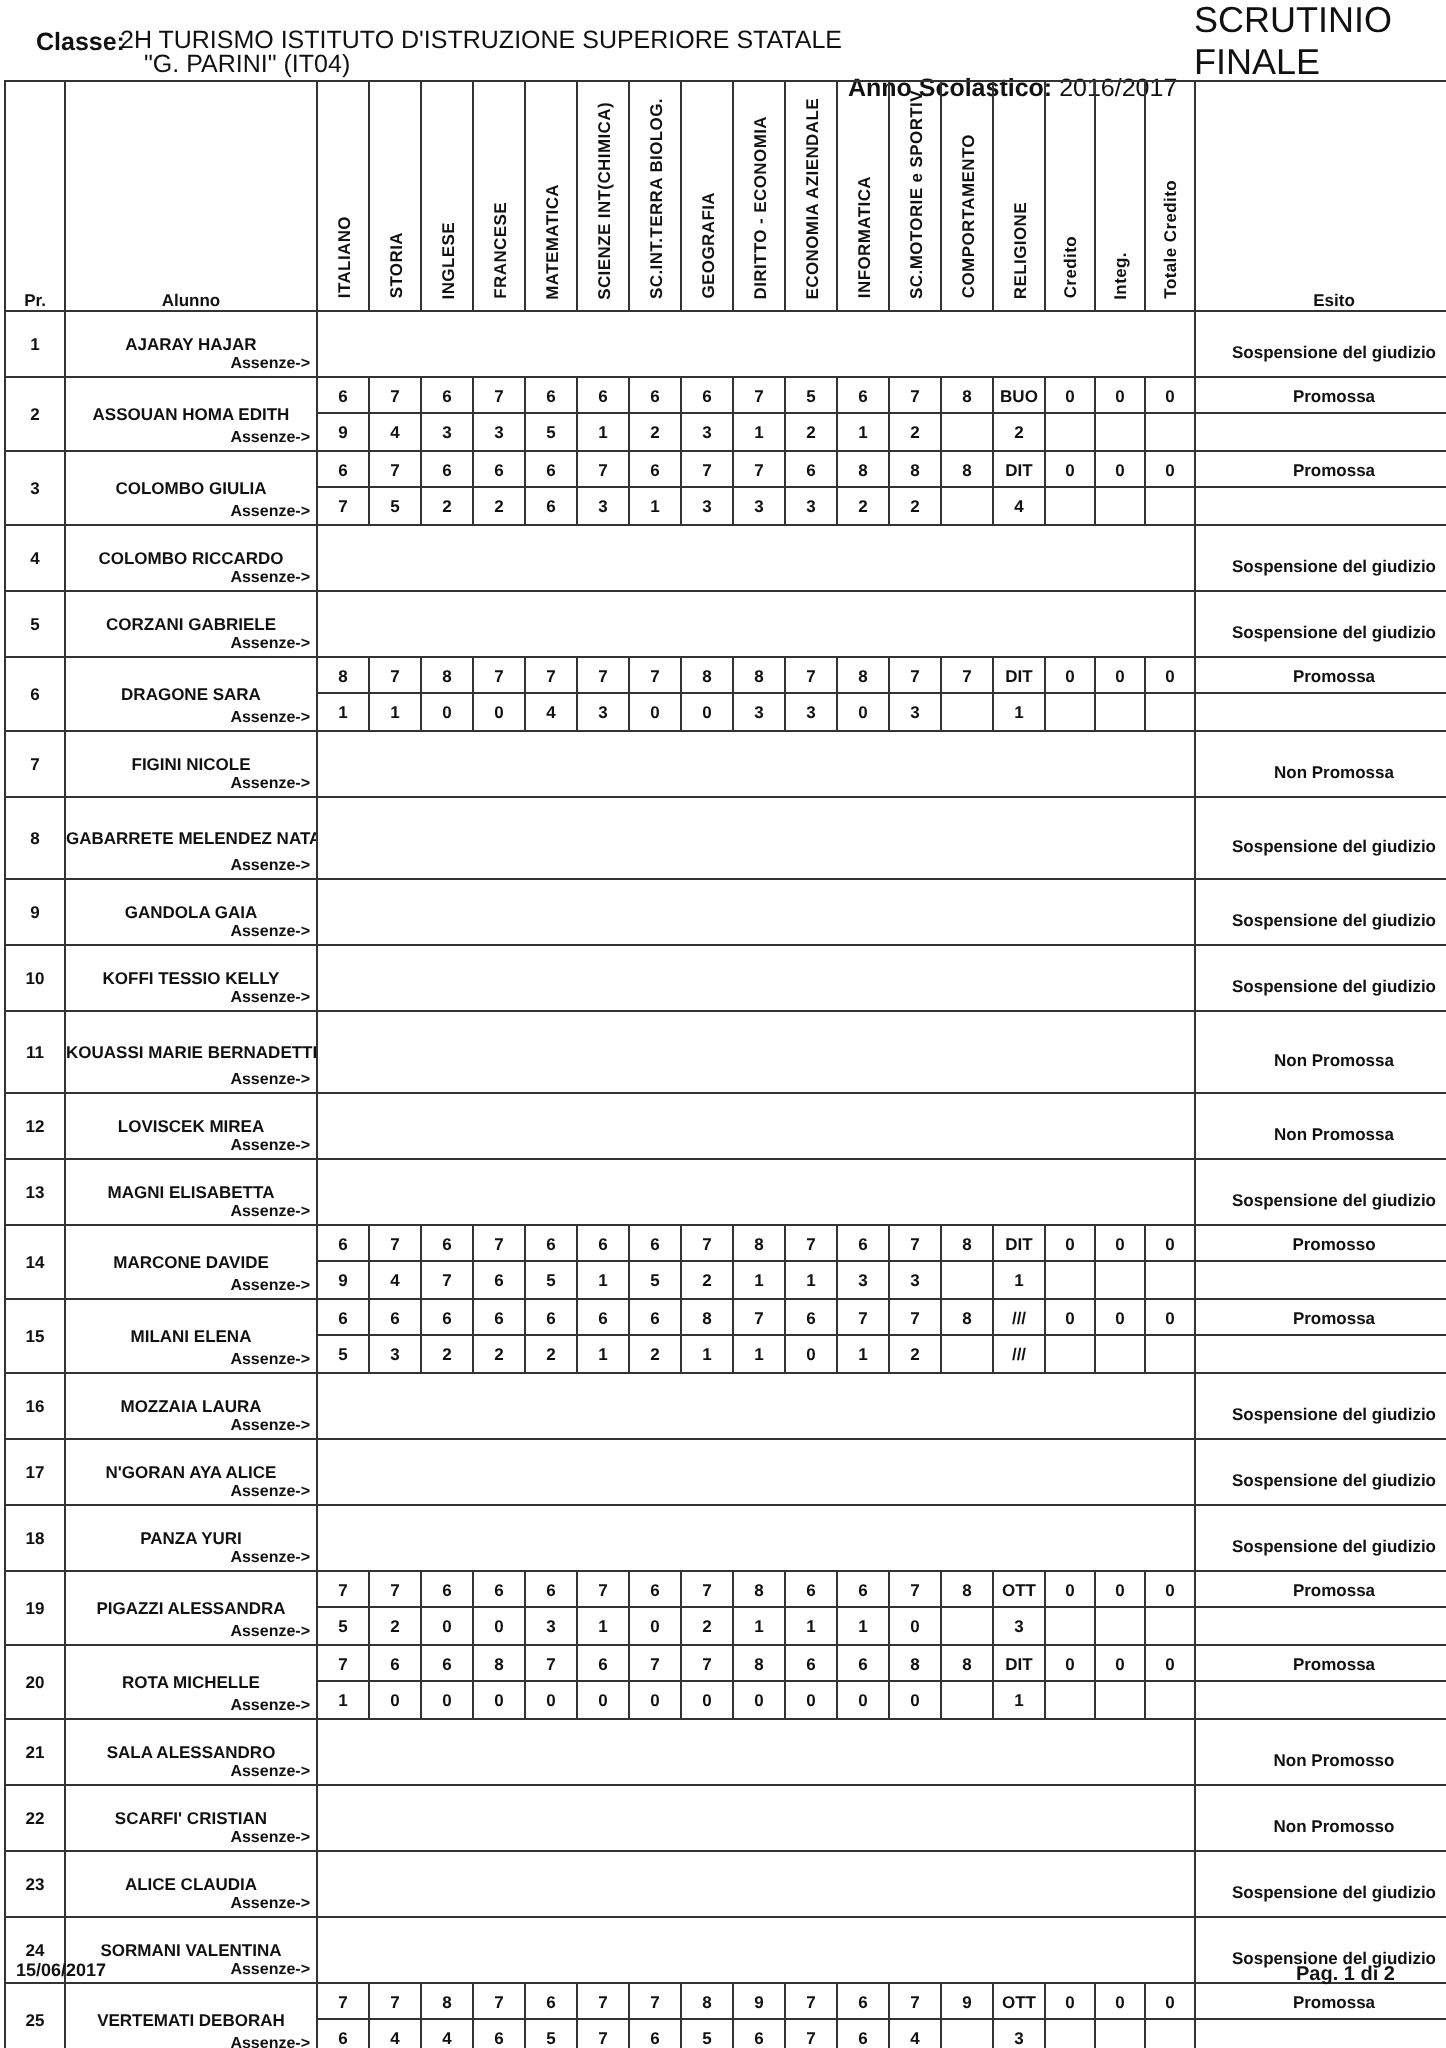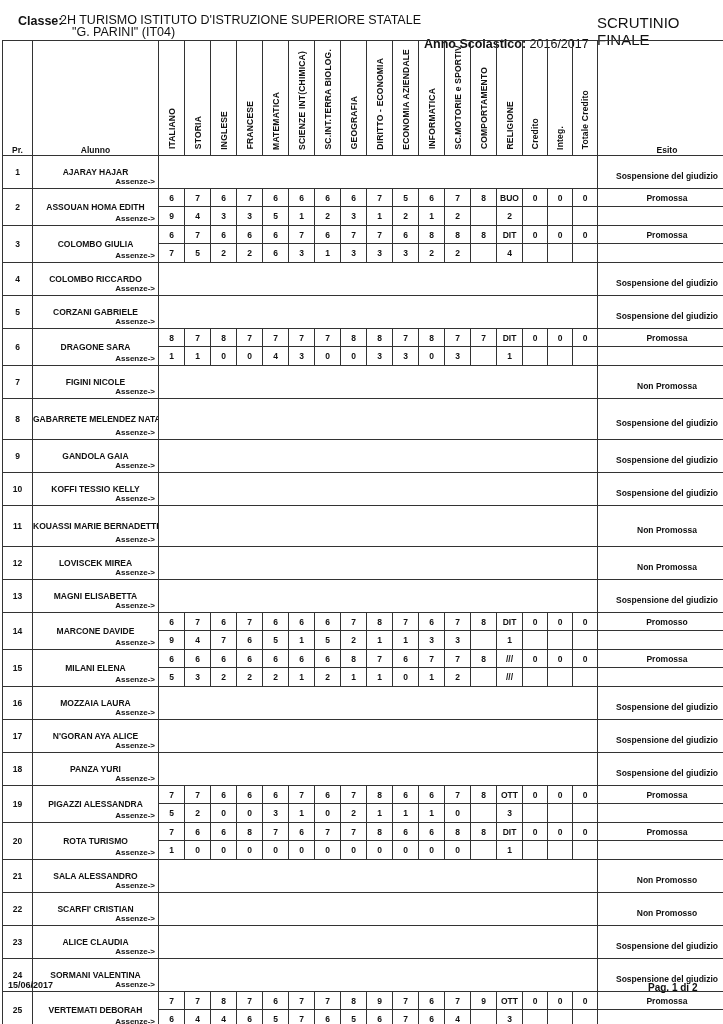--- a/index.html
+++ b/index.html
@@ -5,21 +5,21 @@
   html, body { margin: 0; padding: 0; background: #ffffff; }
   body {
     width: 723px; height: 1024px; position: relative; overflow: hidden;
     font-family: "Liberation Sans", sans-serif; color: #111;
   }
   .header { position: absolute; left: 0; top: 0; width: 616px; height: 42px; }
   .hdr-classe { position: absolute; left: 18px; top: 14px; font-size: 12.5px; font-weight: bold; }
   .hdr-school { position: absolute; left: 60px; top: 14px; font-size: 12.5px; line-height: 12px; }
   .hdr-anno { position: absolute; left: 424px; top: 14px; font-size: 12.5px; margin-top: 23px; }
   .hdr-anno b { font-weight: bold; }
-  .hdr-scrut { position: absolute; left: 597px; top: 14px; font-size: 15px; }
+  .hdr-scrut { position: absolute; left: 597px; top: 0; font-size: 18px; }
 
   table.grid {
     position: absolute; left: 2px; top: 40px;
     border-collapse: collapse; table-layout: fixed; width: 717px;
   }
   table.grid td, table.grid th {
     border: 1px solid #333; padding: 0; font-size: 8.5px; font-weight: bold;
     text-align: center; vertical-align: middle; overflow: hidden; white-space: nowrap;
   }
   table.grid th { height: 112px; vertical-align: bottom; }
@@ -438,21 +438,21 @@
         <td class="g">0</td>
         <td class="g"></td>
         <td class="g">3</td>
         <td class="g"></td>
         <td class="g"></td>
         <td class="g"></td>
         <td class="esito-cell"></td>
       </tr>
       <tr>
         <td class="prn" rowspan="2">20</td>
-        <td class="name" rowspan="2"><span>ROTA TURISMO</span><span class="ass">Assenze-&gt;</span></td>
+        <td class="name" rowspan="2"><span>ROTA MICHELLE</span><span class="ass">Assenze-&gt;</span></td>
         <td class="g">7</td>
         <td class="g">6</td>
         <td class="g">6</td>
         <td class="g">8</td>
         <td class="g">7</td>
         <td class="g">6</td>
         <td class="g">7</td>
         <td class="g">7</td>
         <td class="g">8</td>
         <td class="g">6</td>

